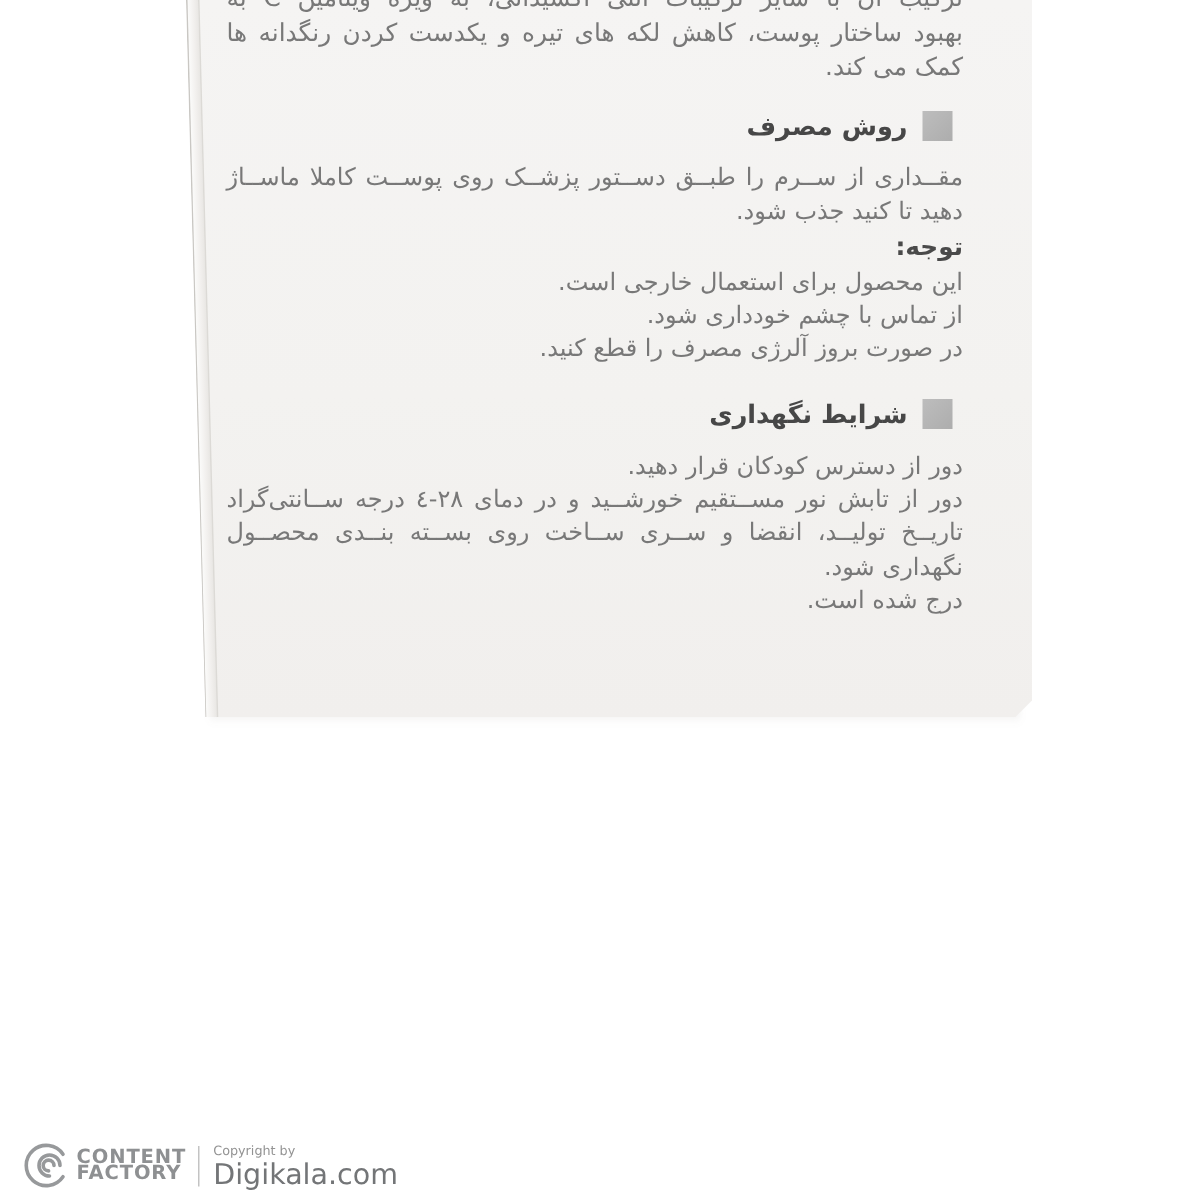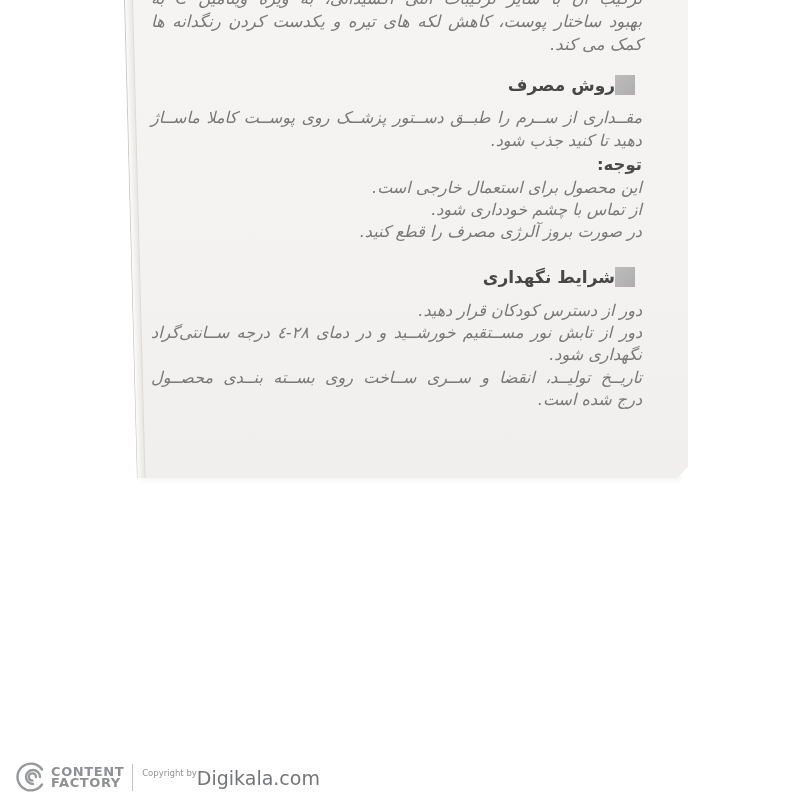--- a/index.html
+++ b/index.html
@@ -34,29 +34,29 @@
     transform-origin:top left;
   }
 
   
   .txt {
     position:absolute; right:46px; left:27px;
     direction:rtl; text-align:right;
     color:#787878;
     font-size:16px;
   }
-  .txt .line { line-height:22.2px; white-space:nowrap;font-style:italic; }
+  .txt .line { line-height:22.2px; white-space:nowrap; }
   .txt .line.just { white-space:normal; text-align:justify; text-align-last:justify; }
 
   .intro   { top:-13px; font-size:16.5px; }
   .intro .line { line-height:23px;text-align:right; }
 
   .heading-row {
     position:absolute; right:53px;
-    display:flex; align-items:center; 
+    display:flex; gap:10px;
     direction:rtl;
   }
   .bullet {
     width:20px; height:20px; flex:0 0 20px;
     background:linear-gradient(135deg,#bdbdbd,#adadad);
   }
   .heading-text {
     font-size:17px; font-weight:bold; color:#474747;
     line-height:22px;
   }
@@ -76,21 +76,21 @@
   .wm-logo { width:34px; height:34px; margin-right:4px; }
   .wm-brand {
     display:flex; flex-direction:column; justify-content:center;
     font-size:13px; font-weight:bold; letter-spacing:0.6px;
     line-height:11.5px; color:#8e9092;
   }
   .wm-divider {
     width:1px; height:27px; background:#c3c3c3;
     margin:0 9px 0 8px;
   }
-  .wm-right { display:flex; justify-content:center; }
+  .wm-right { display:flex; flex-direction:column; justify-content:center; }
   .wm-copy { font-size:8.5px; color:#939393; line-height:10px; }
   .wm-site { font-size:19px; color:#737577; line-height:16px; margin-top:2px; }
 </style>
 </head>
 <body>
 
 <div class="box-shadow"></div>
 
 <div class="product-box">
   <div class="box-side"></div>
@@ -120,22 +120,22 @@
   <div class="txt note-label">توجه:</div>
 
   <div class="heading-row" style="top:266px">
     <span class="bullet"></span>
     <span class="heading-text">شرایط نگهداری</span>
   </div>
 
   <div class="txt sec2-body">
     <div class="line">دور از دسترس کودکان قرار دهید.</div>
     <div class="line just">دور از تابش نور مســتقیم خورشــید و در دمای ۲۸-٤ درجه ســانتی‌گراد</div>
+    <div class="line just">تاریــخ تولیــد،  انقضا و ســری ســاخت روی بســته بنــدی محصــول</div>
     <div class="line">نگهداری شود.</div>
-    <div class="line just">تاریــخ تولیــد،  انقضا و ســری ســاخت روی بســته بنــدی محصــول</div>
     <div class="line">درج شده است.</div>
   </div>
 </div>
 
 <div class="watermark">
   <svg class="wm-logo" viewBox="0 0 34 34">
     <g fill="none" stroke="#97999b" stroke-width="2.4" stroke-linecap="round">
       <path d="M 29 9.5 A 13.4 13.4 0 1 0 29 24.5"></path>
       <path d="M 27 17 a 7 7 0 1 0 -7 7"></path>
       <path d="M 23 17 a 3.6 3.6 0 1 0 -3.6 3.6"></path>

